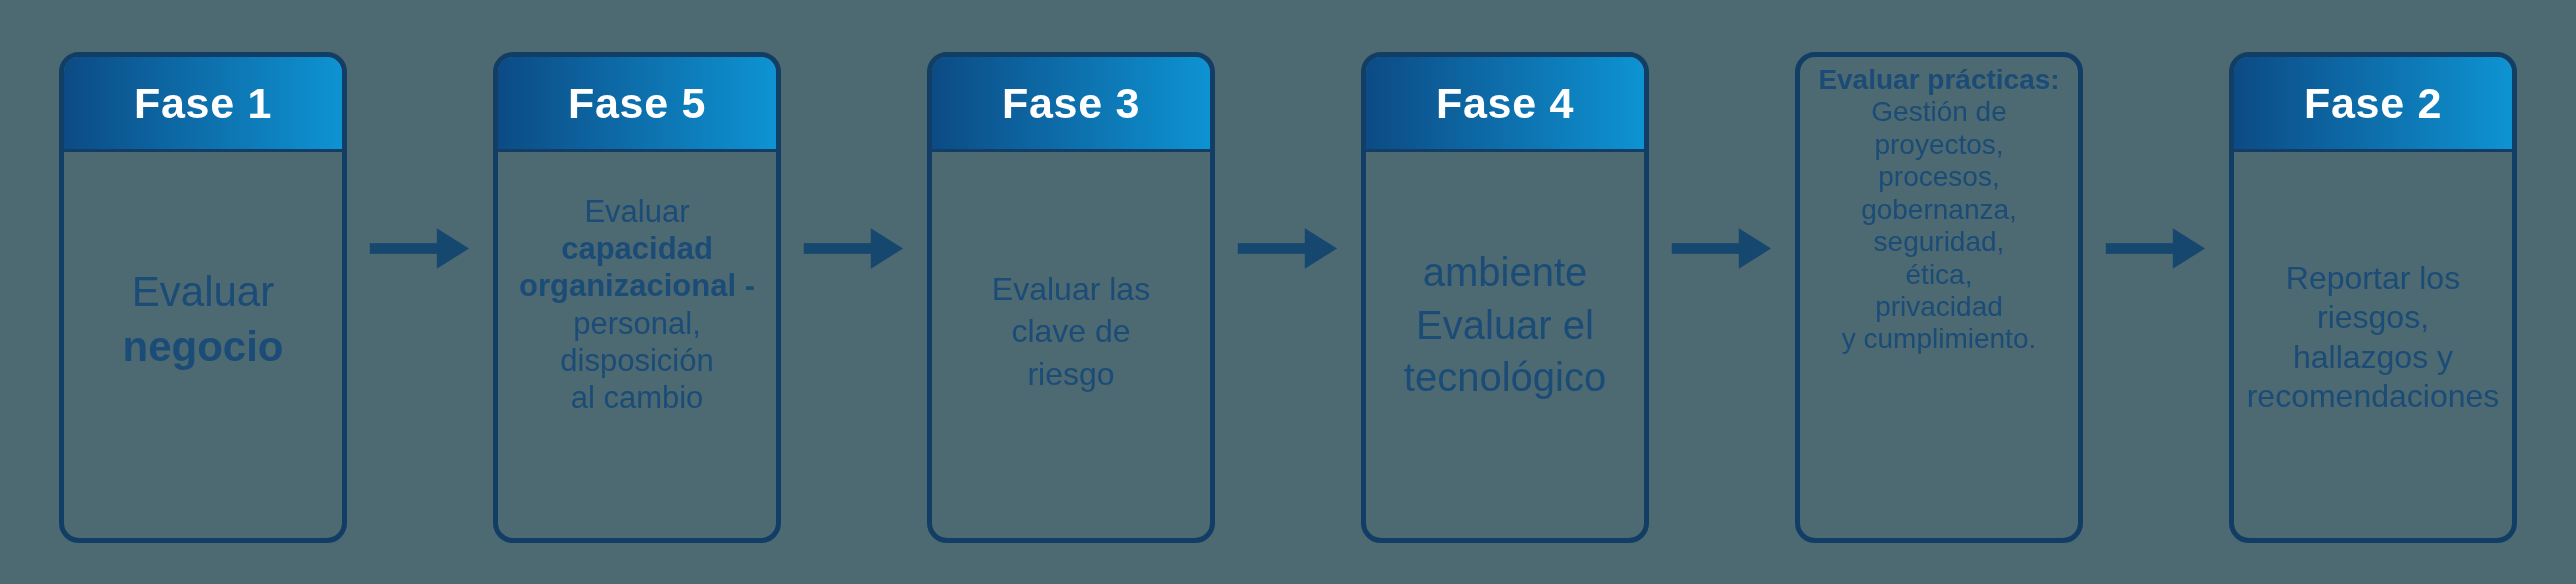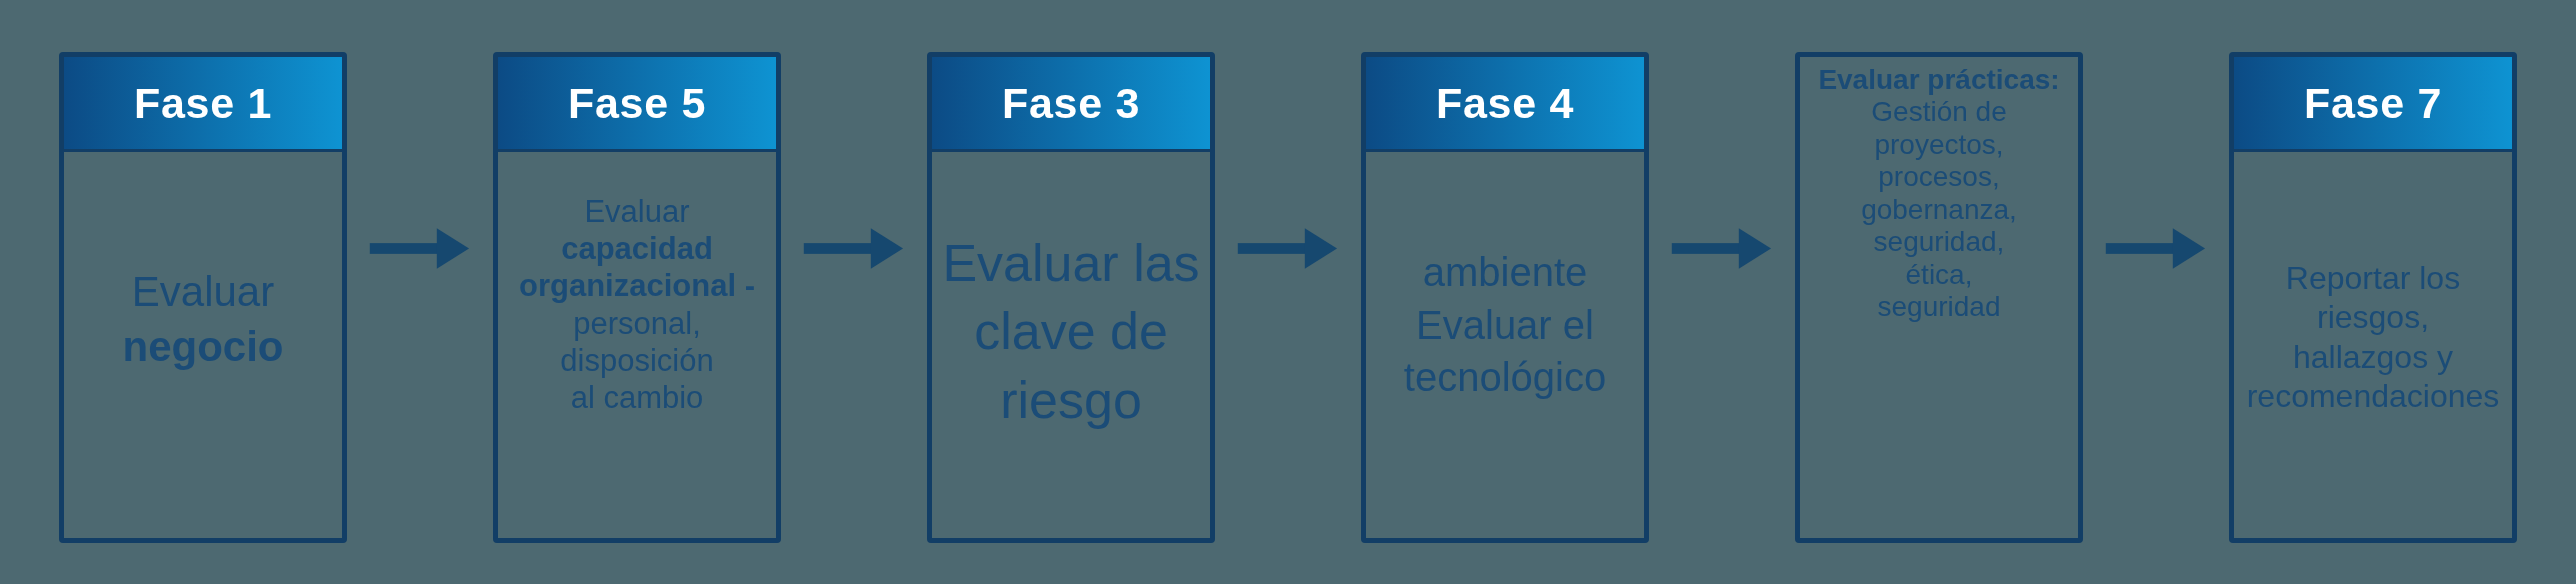--- a/index.html
+++ b/index.html
@@ -19,21 +19,21 @@
     font-family:"Liberation Sans",sans-serif;
   }
   .diagram{
     position:relative;width:2576px;height:584px;
     display:flex;flex-direction:row;align-items:flex-start;
     padding:0 59px;
   }
   .card{
     flex:none;width:288px;height:491px;margin-top:52px;
     border:5.4px solid var(--card_border);
-    border-radius:4px;
+    border-radius:20px;
     overflow:hidden;
     display:flex;flex-direction:column;
     background:transparent;
   }
   .card-header{
     flex:none;height:95px;
     background:linear-gradient(90deg,var(--header_gradient_start),var(--header_gradient_end));
     border-bottom:3.4px solid var(--card_border);
     display:flex;align-items:center;justify-content:center;
   }
@@ -49,21 +49,21 @@
     align-items:center;justify-content:center;
     text-align:center;
     color:var(--body_text);
     padding-left:4px;padding-right:4px;
   }
   .line{white-space:nowrap;}
   .line.bold{font-weight:bold;}
   
   .b1{font-size:42px;line-height:1.32;padding-bottom:52px;}
   .b2{font-size:31px;line-height:1.20;padding-bottom:81px;}
-  .b3{font-size:52px;line-height:1.32;padding-bottom:27px;}
+  .b3{font-size:32px;line-height:1.32;padding-bottom:27px;}
   .b4{font-size:40px;line-height:1.32;padding-bottom:40px;}
   .b5{font-size:28px;line-height:1.16;justify-content:flex-start;padding-top:6.7px;padding-bottom:0;}
   .b6{font-size:32px;line-height:1.22;padding-bottom:15px;}
   .gap{
     flex:1 1 0;position:relative;height:584px;
   }
   .gap svg{
     position:absolute;left:50%;top:227px;transform:translateX(-50%);
     display:block;
   }
@@ -149,34 +149,35 @@
 
   <section class="card">
     <div class="card-body b5">
         <div class="line bold">Evaluar prácticas:</div>
         <div class="line">Gestión de</div>
         <div class="line">proyectos,</div>
         <div class="line">procesos,</div>
         <div class="line">gobernanza,</div>
         <div class="line">seguridad,</div>
         <div class="line">ética,</div>
-        <div class="line">seguridad</div>
+        <div class="line">privacidad</div>
+        <div class="line">y cumplimiento.</div>
       </div>
   </section>
 
   <div class="gap">
     <svg width="101" height="43" viewBox="0 0 150 64">
       <rect x="0" y="24" width="106" height="16" fill="var(--arrow)"></rect>
       <polygon points="100,2 148,32 100,62" fill="var(--arrow)"></polygon>
     </svg>
   </div>
 
   <section class="card">
     <div class="card-header">
-      <span class="card-title">Fase 7</span>
+      <span class="card-title">Fase 2</span>
     </div>
     <div class="card-body b6">
         <div class="line">Reportar los</div>
         <div class="line">riesgos,</div>
         <div class="line">hallazgos y</div>
         <div class="line">recomendaciones</div>
       </div>
   </section>
 
 </div>

